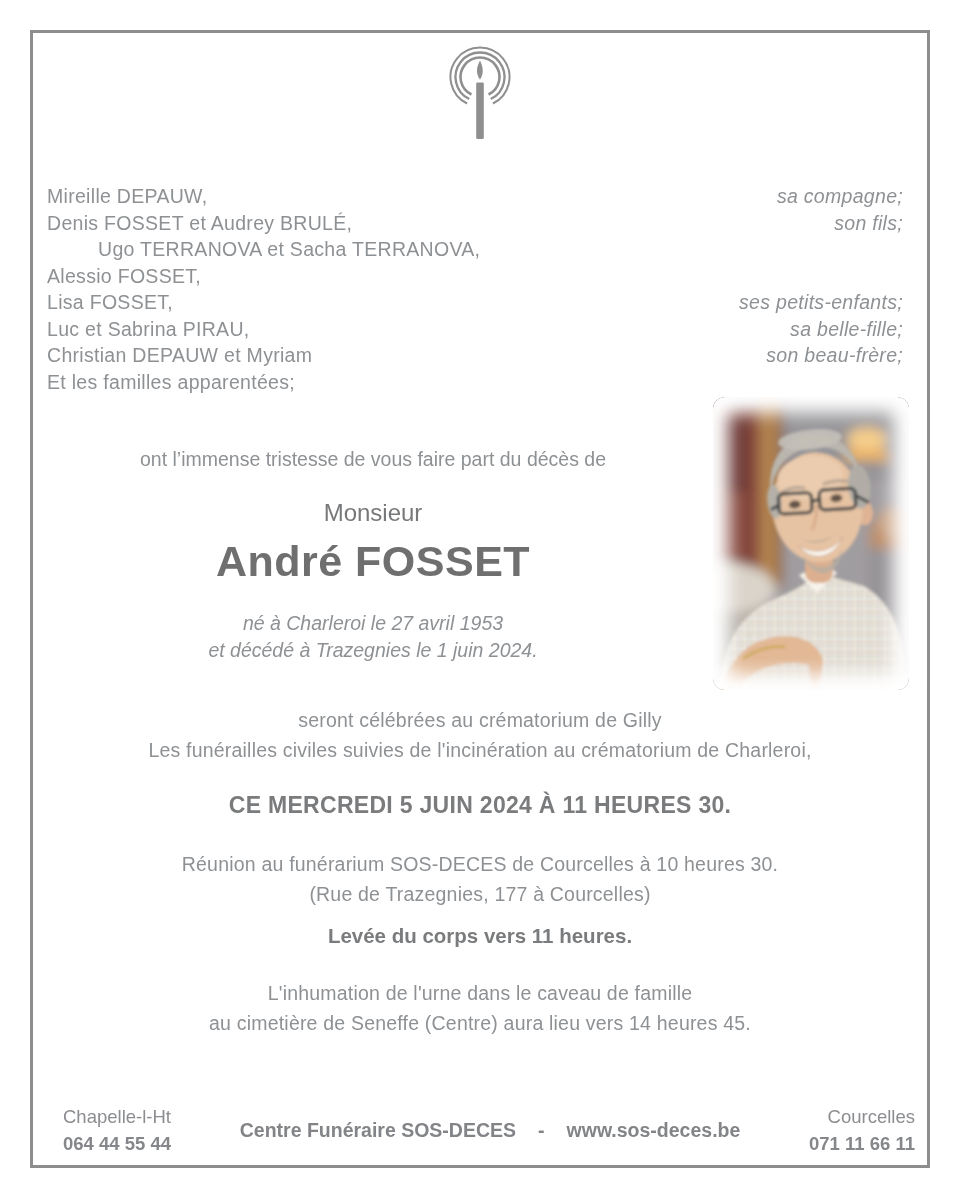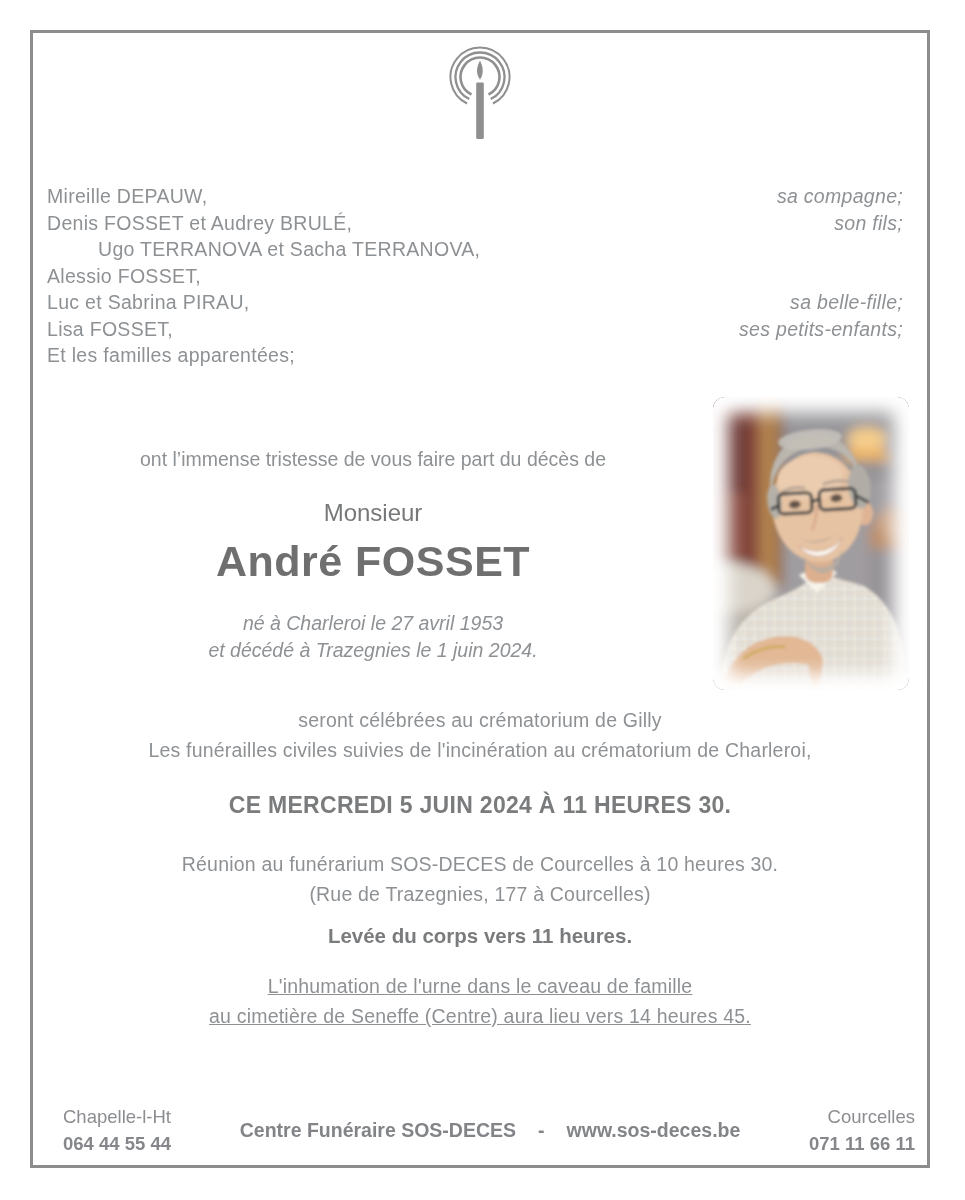--- a/index.html
+++ b/index.html
@@ -32,21 +32,21 @@
   .photo::after{content:"";position:absolute;inset:0;border-radius:12px;
          box-shadow:inset 0 0 18px 16px #fff;pointer-events:none;}
   .photo svg{display:block;width:100%;height:100%;}
 
   
   .lower{position:absolute;left:0;top:672px;width:100%;text-align:center;}
   .para{font-size:19.5px;line-height:30px;letter-spacing:.2px;}
   .date-line{margin-top:22px;font-size:23px;line-height:36px;font-weight:bold;color:#797b7d;letter-spacing:.3px;}
   .p2{margin-top:26px;}
   .levee{margin-top:12px;font-size:20.5px;line-height:30px;font-weight:bold;color:#797b7d;}
-  .p3{margin-top:20px;text-decoration:underline;}
+  .p3{margin-top:27px;}
   .p4{margin-top:20px;}
 
   
   .footer{position:absolute;left:30px;right:12px;bottom:8px;display:flex;
           align-items:center;justify-content:space-between;font-size:18.5px;color:#8b8d90;}
   .f-side{line-height:27px;}
   .f-right{text-align:right;}
   .f-phone{font-weight:bold;color:#85878a;}
   .f-center{font-weight:bold;font-size:19.5px;color:#828487;white-space:nowrap;}
   .f-center .sep{display:inline-block;margin:0 22px;}
@@ -78,26 +78,30 @@
       </div>
       <div class="frow">
         <span class="nm indent">Ugo TERRANOVA et Sacha TERRANOVA,</span>
         <span class="rel"></span>
       </div>
       <div class="frow">
         <span class="nm">Alessio FOSSET,</span>
         <span class="rel"></span>
       </div>
       <div class="frow">
+        <span class="nm">Lisa FOSSET,</span>
+        <span class="rel">ses petits-enfants;</span>
+      </div>
+      <div class="frow">
         <span class="nm">Luc et Sabrina PIRAU,</span>
         <span class="rel">sa belle-fille;</span>
       </div>
       <div class="frow">
-        <span class="nm">Lisa FOSSET,</span>
-        <span class="rel">ses petits-enfants;</span>
+        <span class="nm">Christian DEPAUW et Myriam</span>
+        <span class="rel">son beau-frère;</span>
       </div>
       <div class="frow">
         <span class="nm">Et les familles apparentées;</span>
         <span class="rel"></span>
       </div>
     </div>
 
     <div class="main-col">
       <div class="intro">ont l’immense tristesse de vous faire part du décès de</div>
       <div class="monsieur">Monsieur</div>

